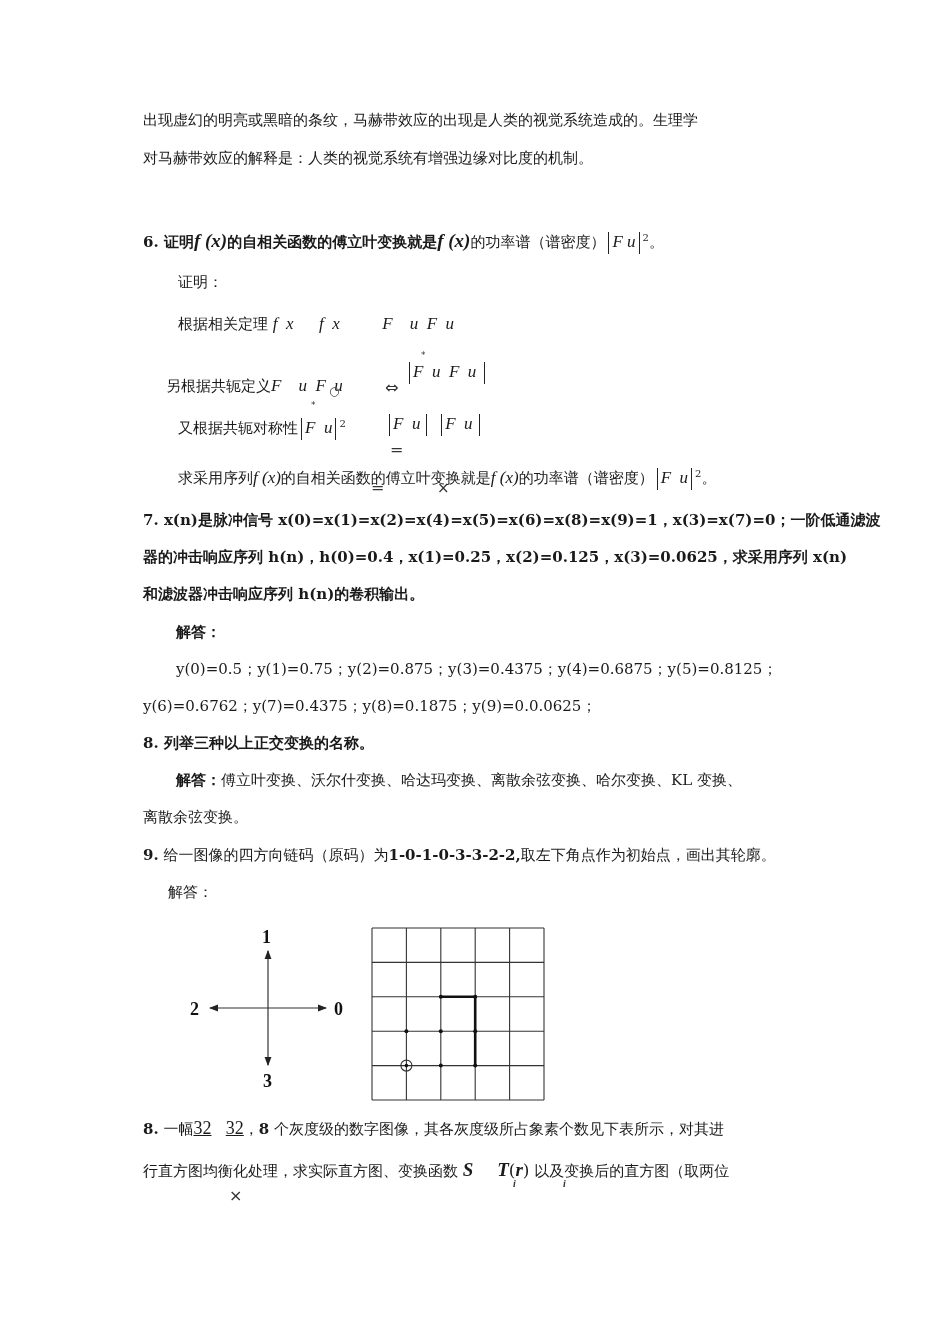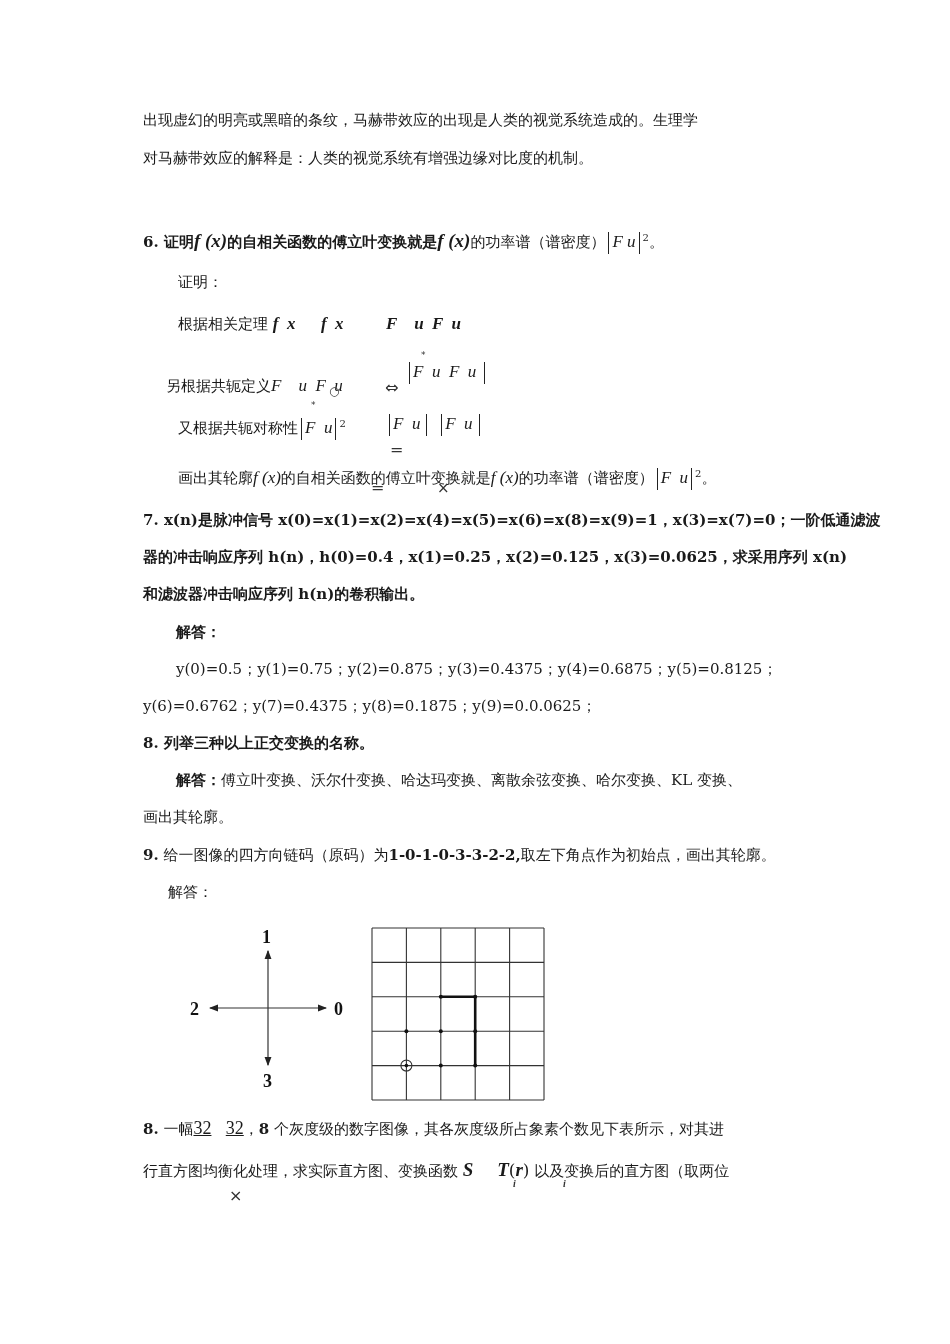--- a/index.html
+++ b/index.html
@@ -22,21 +22,21 @@
 <div class="line" style="left:143px;top:148px;">对马赫带效应的解释是：人类的视觉系统有增强边缘对比度的机制。</div>
 
 <div class="line bold" style="left:143px;top:228px;">
   <span>6.</span>
   <span>证明</span><span class="mathb">f (x)</span><span>的自相关函数的傅立叶变换就是</span><span class="mathb">f (x)</span><span style="font-weight:normal">的功率谱（谱密度）</span><span class="bar"></span><span class="math" style="font-weight:normal">F  u</span><span class="bar"></span><span class="sup" style="font-weight:normal">2</span><span style="font-weight:normal">。</span>
 </div>
 <div class="line" style="left:178px;top:272px;">证明：</div>
 
 <div class="line" style="left:178px;top:314px;">
   <span>根据相关定理</span>
-  <span class="math" style="white-space:pre;font-weight:bold;">f  x      f  x          F    u  F  u</span>
+  <span class="math" style="white-space:pre;">f  x      f  x          F    u  F  u</span>
 </div>
 
 <div class="line" style="left:166px;top:364px;margin-top:12px;">
   <span>另根据共轭定义</span><span class="math" style="white-space:pre;">F    u  F  u</span>
 </div>
 <div class="sym" style="left:329px;top:384px;font-size:12px;">○</div>
 <div class="sym" style="left:385px;top:378px;font-size:16px;">⇔</div>
 <div class="line" style="left:406px;top:362px;">
   <span class="bar"></span><span class="math" style="white-space:pre;">F  u  F  u</span><span class="bar" style="margin-left:8px"></span>
 </div>
@@ -46,37 +46,37 @@
   <span>又根据共轭对称性</span><span class="bar"></span><span class="math" style="white-space:pre;">F  u</span><span class="bar"></span><span class="sup">2</span>
 </div>
 <div class="sym" style="left:311px;top:400px;font-size:9px;">*</div>
 <div class="line" style="left:386px;top:414px;">
   <span class="bar"></span><span class="math" style="white-space:pre;">F  u</span><span class="bar" style="margin-left:6px"></span>
   <span class="bar" style="margin-left:6px"></span><span class="math" style="white-space:pre;">F  u</span><span class="bar" style="margin-left:6px"></span>
 </div>
 <div class="sym" style="left:390px;top:440px;font-size:16px;">=</div>
 
 <div class="line" style="left:178px;top:464px;">
-  <span>画出其轮廓</span><span class="math">f (x)</span><span>的自相关函数的傅立叶变换就是</span><span class="math">f (x)</span><span>的功率谱（谱密度）</span><span class="bar"></span><span class="math" style="white-space:pre;">F  u</span><span class="bar"></span><span class="sup">2</span><span>。</span>
+  <span>求采用序列</span><span class="math">f (x)</span><span>的自相关函数的傅立叶变换就是</span><span class="math">f (x)</span><span>的功率谱（谱密度）</span><span class="bar"></span><span class="math" style="white-space:pre;">F  u</span><span class="bar"></span><span class="sup">2</span><span>。</span>
 </div>
 <div class="sym" style="left:371px;top:478px;font-size:16px;">=</div>
 <div class="sym" style="left:437px;top:479px;font-size:15px;">×</div>
 
 <div class="line bold" style="left:143px;top:510px;">7. x(n)是脉冲信号 x(0)=x(1)=x(2)=x(4)=x(5)=x(6)=x(8)=x(9)=1，x(3)=x(7)=0；一阶低通滤波</div>
 <div class="line bold" style="left:143px;top:547px;">器的冲击响应序列  h(n)，h(0)=0.4，x(1)=0.25，x(2)=0.125，x(3)=0.0625，求采用序列  x(n)</div>
 <div class="line bold" style="left:143px;top:584px;">和滤波器冲击响应序列 h(n)的卷积输出。</div>
 <div class="line bold" style="left:176px;top:622px;">解答：</div>
 <div class="line" style="left:176px;top:659px;">y(0)=0.5；y(1)=0.75；y(2)=0.875；y(3)=0.4375；y(4)=0.6875；y(5)=0.8125；</div>
 <div class="line" style="left:143px;top:696px;">y(6)=0.6762；y(7)=0.4375；y(8)=0.1875；y(9)=0.0.0625；</div>
 
 <div class="line bold" style="left:143px;top:733px;">8. 列举三种以上正交变换的名称。</div>
 <div class="line" style="left:176px;top:770px;">
   <span class="bold">解答：</span><span>傅立叶变换、沃尔什变换、哈达玛变换、离散余弦变换、哈尔变换、KL 变换、</span>
 </div>
-<div class="line" style="left:143px;top:807px;">画出其轮廓。</div>
+<div class="line" style="left:143px;top:807px;">离散余弦变换。</div>
 
 <div class="line" style="left:143px;top:845px;">
   <span class="bold">9.</span>
   <span>给一图像的四方向链码（原码）为</span><span class="bold">1-0-1-0-3-3-2-2,</span><span>取左下角点作为初始点，画出其轮廓。</span>
 </div>
 <div class="line" style="left:168px;top:882px;">解答：</div>
 
 <svg width="200" height="180" style="position:absolute;left:170px;top:915px;" viewBox="0 0 200 180">
   <defs>
     <marker id="arr" markerWidth="8" markerHeight="8" refX="7" refY="4" orient="auto">

